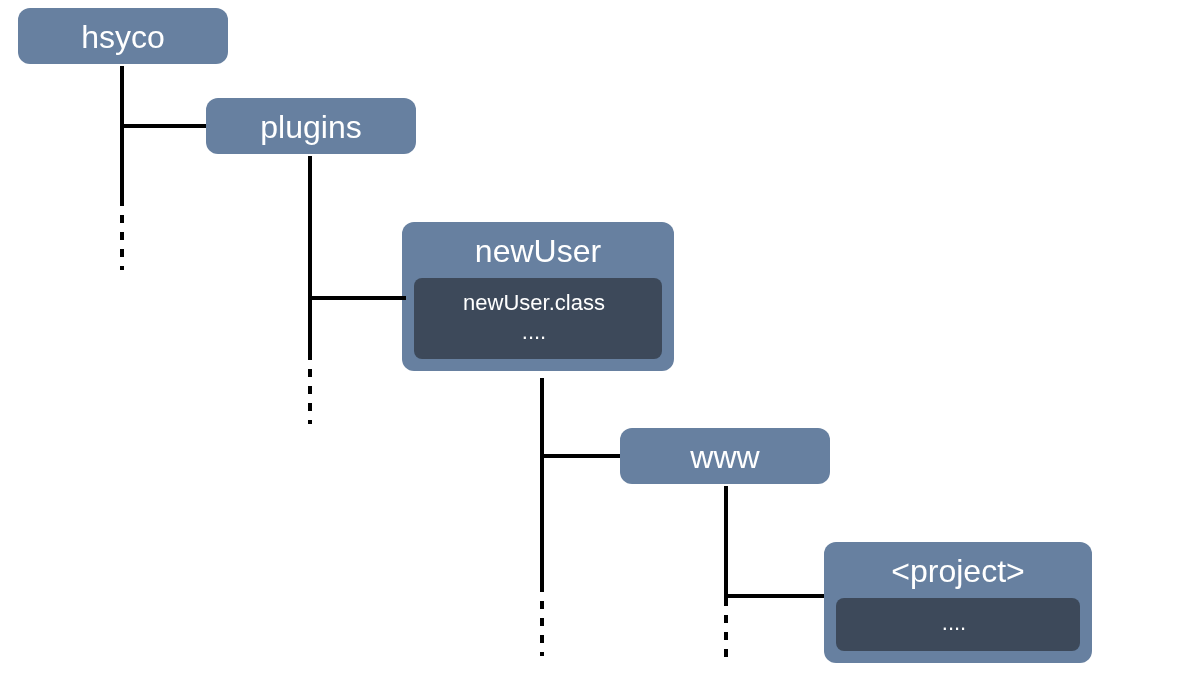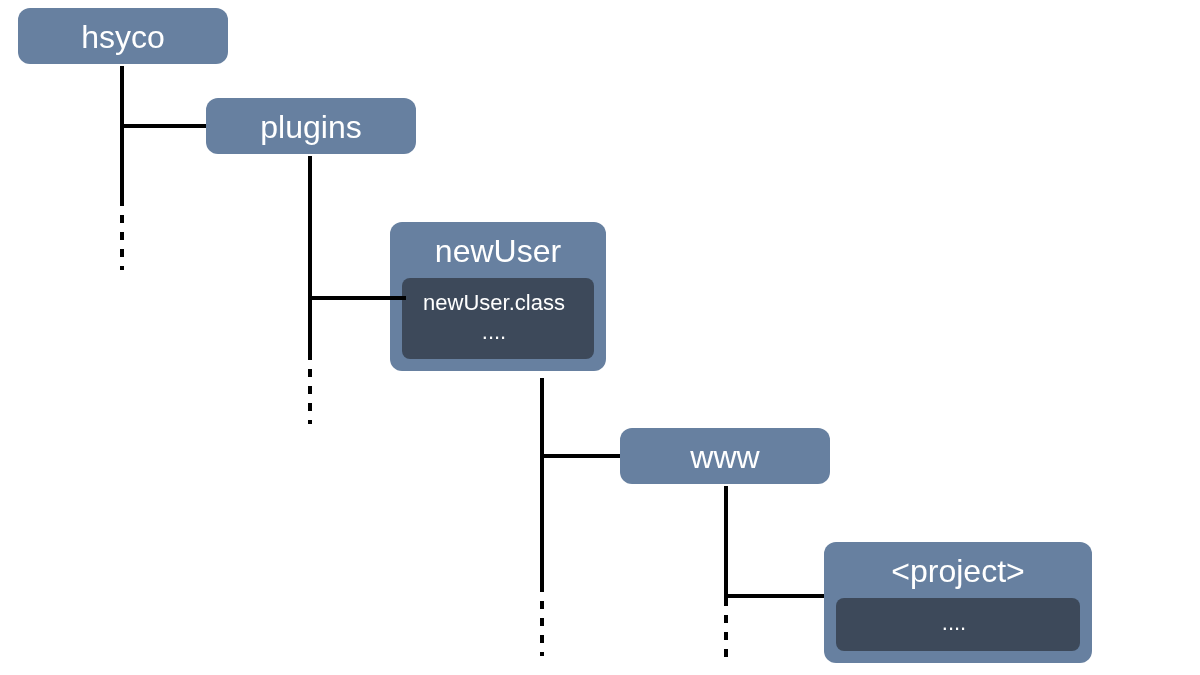--- a/index.html
+++ b/index.html
@@ -70,21 +70,21 @@
 <div class="stage">
 
   <div class="node" style="left:206px; top:98px; width:210px;">
     <div class="title">plugins</div>
   </div>
 
   <div class="node" style="left:18px; top:8px; width:210px;">
     <div class="title">hsyco</div>
   </div>
 
-  <div class="node" style="left:390px; top:222px; width:216px;text-align:center;">
+  <div class="node" style="left:402px; top:222px; width:272px;text-align:center;">
     <div class="title">newUser</div>
     <div class="inner">
       <div class="line">newUser.class</div>
       <div class="line">....</div>
     </div>
   </div>
 
   <div class="node" style="left:620px; top:428px; width:210px;">
     <div class="title">www</div>
   </div>

